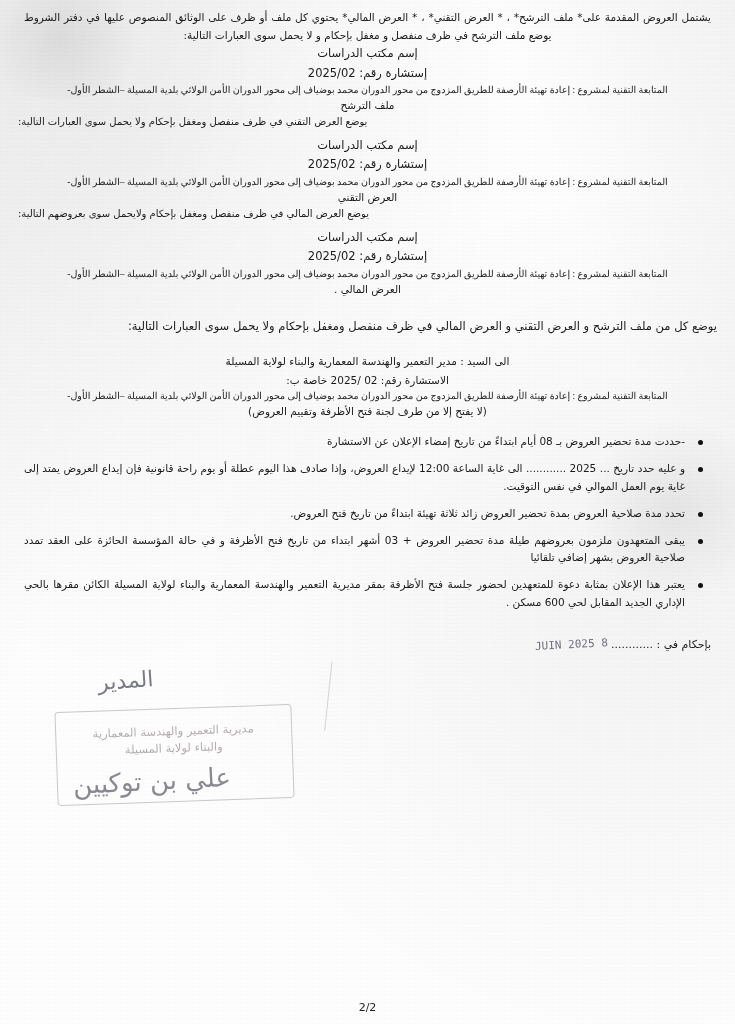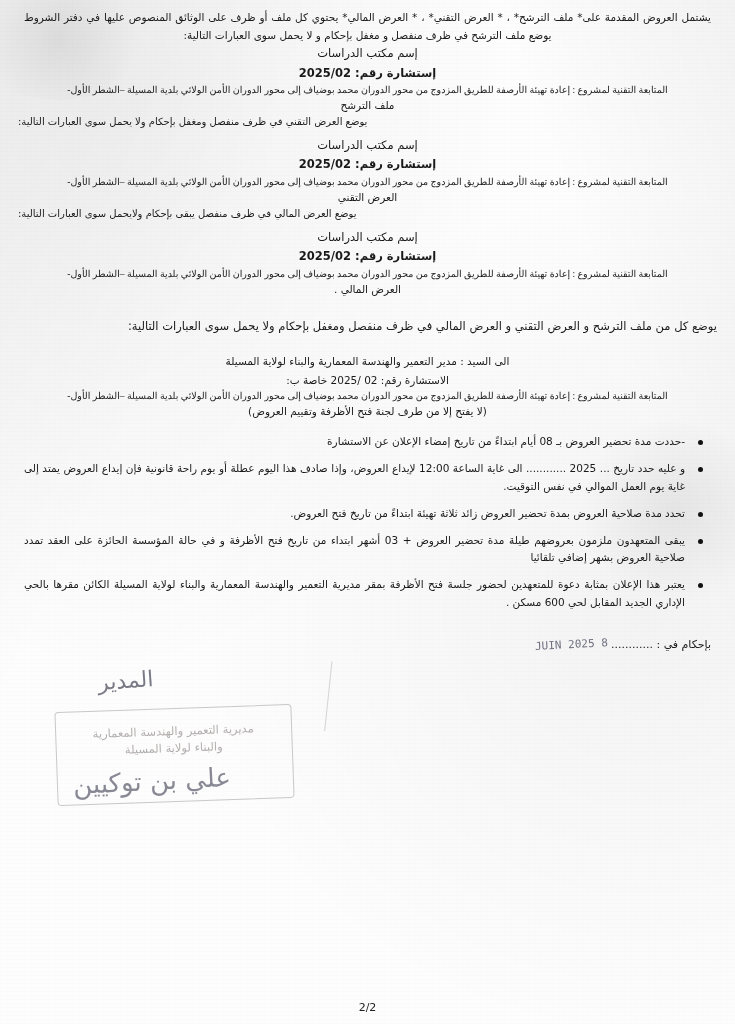--- a/index.html
+++ b/index.html
@@ -38,21 +38,21 @@
       repeating-linear-gradient(0deg, rgba(0,0,0,0.018) 0px, rgba(0,0,0,0) 2px, rgba(0,0,0,0) 4px),
       repeating-linear-gradient(90deg, rgba(0,0,0,0.012) 0px, rgba(0,0,0,0) 3px, rgba(0,0,0,0) 6px);
   }
 
   .txt {
     text-align: center;
     line-height: 1.55;
   }
   .small { font-size: 10.5px; }
   .mid   { font-size: 11.5px; }
-  .b     { font-weight: bold; }
+  .b     { font-weight: normal; }
 
   .blk { margin: 0 0 2px 0; }
 
   .top-para {
     font-size: 10.5px;
     line-height: 1.75;
     text-align: justify;
     text-align-last: center;
     padding: 8px 6px 0 6px;
     margin: 0;
@@ -218,21 +218,21 @@
 
   <div class="sec">
     <div class="sec-head">يوضع العرض التقني في ظرف منفصل ومغفل بإحكام ولا يحمل سوى العبارات التالية:</div>
     <div class="txt mid blk">إسم مكتب الدراسات</div>
     <div class="txt mid blk b">إستشارة رقم: 2025/02</div>
     <div class="wide-line blk">المتابعة التقنية لمشروع : إعادة تهيئة الأرصفة للطريق المزدوج من محور الدوران محمد بوضياف إلى محور الدوران الأمن الولائي بلدية المسيلة –الشطر الأول-</div>
     <div class="txt small blk">العرض التقني</div>
   </div>
 
   <div class="sec">
-    <div class="sec-head">يوضع العرض المالي في ظرف منفصل يبقى بإحكام ولايحمل سوى العبارات التالية:</div>
+    <div class="sec-head">يوضع العرض المالي في ظرف منفصل ومغفل بإحكام ولايحمل سوى بعروضهم التالية:</div>
     <div class="txt mid blk">إسم مكتب الدراسات</div>
     <div class="txt mid blk b">إستشارة رقم: 2025/02</div>
     <div class="wide-line blk">المتابعة التقنية لمشروع : إعادة تهيئة الأرصفة للطريق المزدوج من محور الدوران محمد بوضياف إلى محور الدوران الأمن الولائي بلدية المسيلة –الشطر الأول-</div>
     <div class="txt small blk">العرض المالي   .</div>
   </div>
 
   <div class="rule-note">يوضع كل من ملف الترشح و العرض التقني و العرض المالي في ظرف منفصل ومغفل بإحكام ولا يحمل سوى العبارات التالية:</div>
 
   <div class="addr-block">
     <div class="txt small blk">الى السيد : مدير التعمير والهندسة المعمارية والبناء لولاية المسيلة</div>

